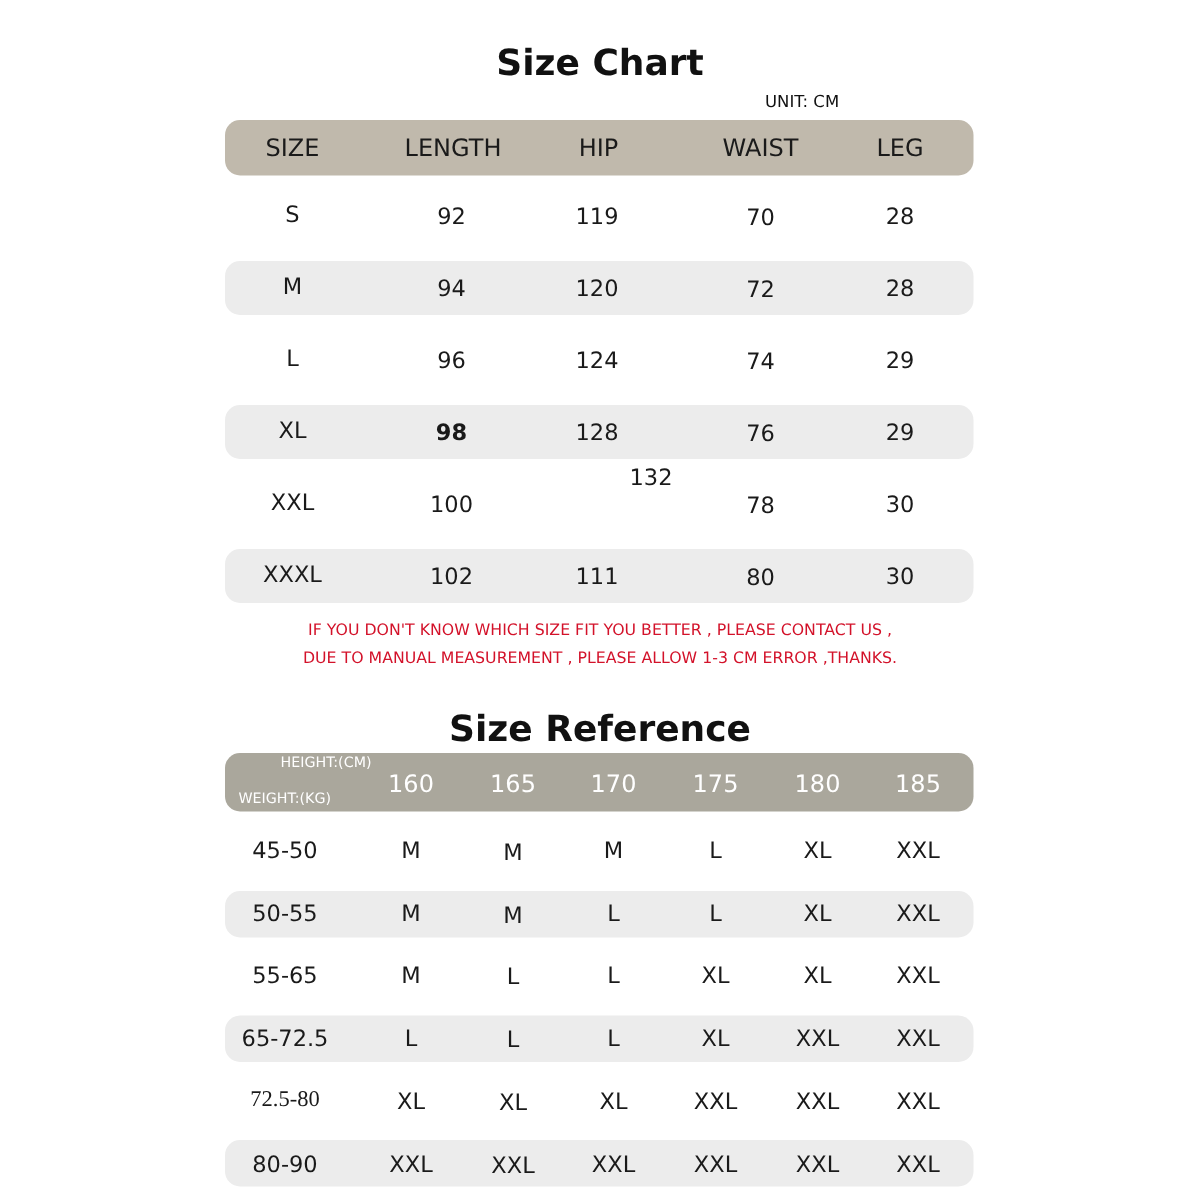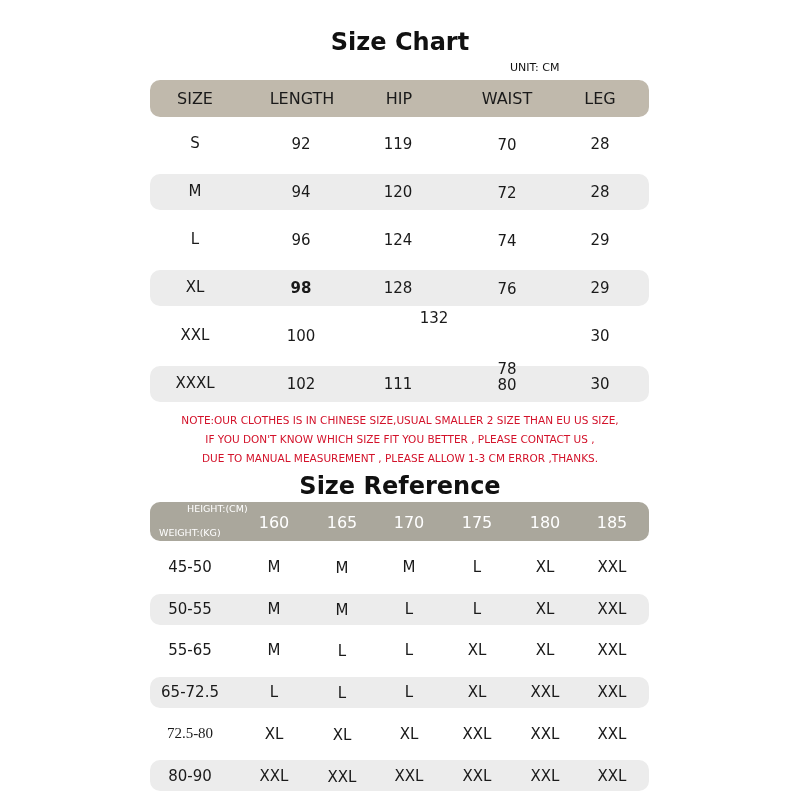--- a/index.html
+++ b/index.html
@@ -82,35 +82,34 @@
     <div class="cell" style="left:301px;top:279px;font-weight:bold;">98</div>
     <div class="cell" style="left:398px;top:279px;">128</div>
     <div class="cell" style="left:507px;top:280px;">76</div>
     <div class="cell" style="left:600px;top:279px;">29</div>
   </div>
 
   <div>
     <div class="cell" style="left:195px;top:326px;">XXL</div>
     <div class="cell" style="left:301px;top:327px;">100</div>
     <div class="cell" style="left:398px;top:309px;margin-left:36px;">132</div>
-    <div class="cell" style="left:507px;top:328px;margin-top:32px;">78</div>
+    <div class="cell" style="left:507px;top:328px;">78</div>
     <div class="cell" style="left:600px;top:327px;">30</div>
   </div>
 
   <div>
     <div class="cell" style="left:195px;top:374px;">XXXL</div>
     <div class="cell" style="left:301px;top:375px;">102</div>
     <div class="cell" style="left:398px;top:375px;">111</div>
     <div class="cell" style="left:507px;top:376px;">80</div>
     <div class="cell" style="left:600px;top:375px;">30</div>
   </div>
 </div>
 
 <div class="note" style="top:411px;">
-  <span class="note-line">NOTE:OUR CLOTHES IS IN CHINESE SIZE,USUAL SMALLER 2 SIZE THAN EU US SIZE,</span>
   <span class="note-line">IF YOU DON'T KNOW WHICH SIZE FIT YOU BETTER , PLEASE CONTACT US ,</span>
   <span class="note-line">DUE TO MANUAL MEASUREMENT , PLEASE ALLOW 1-3 CM ERROR ,THANKS.</span>
 </div>
 
 <div class="title title-ref">Size Reference</div>
 
 <div>
   <div class="bar bar-head-ref" style="top:502px;height:39px;"></div>
   <div class="ref-axis" style="left:187px;top:503px;">HEIGHT:(CM)</div>
   <div class="ref-axis" style="left:159px;top:527px;">WEIGHT:(KG)</div>

